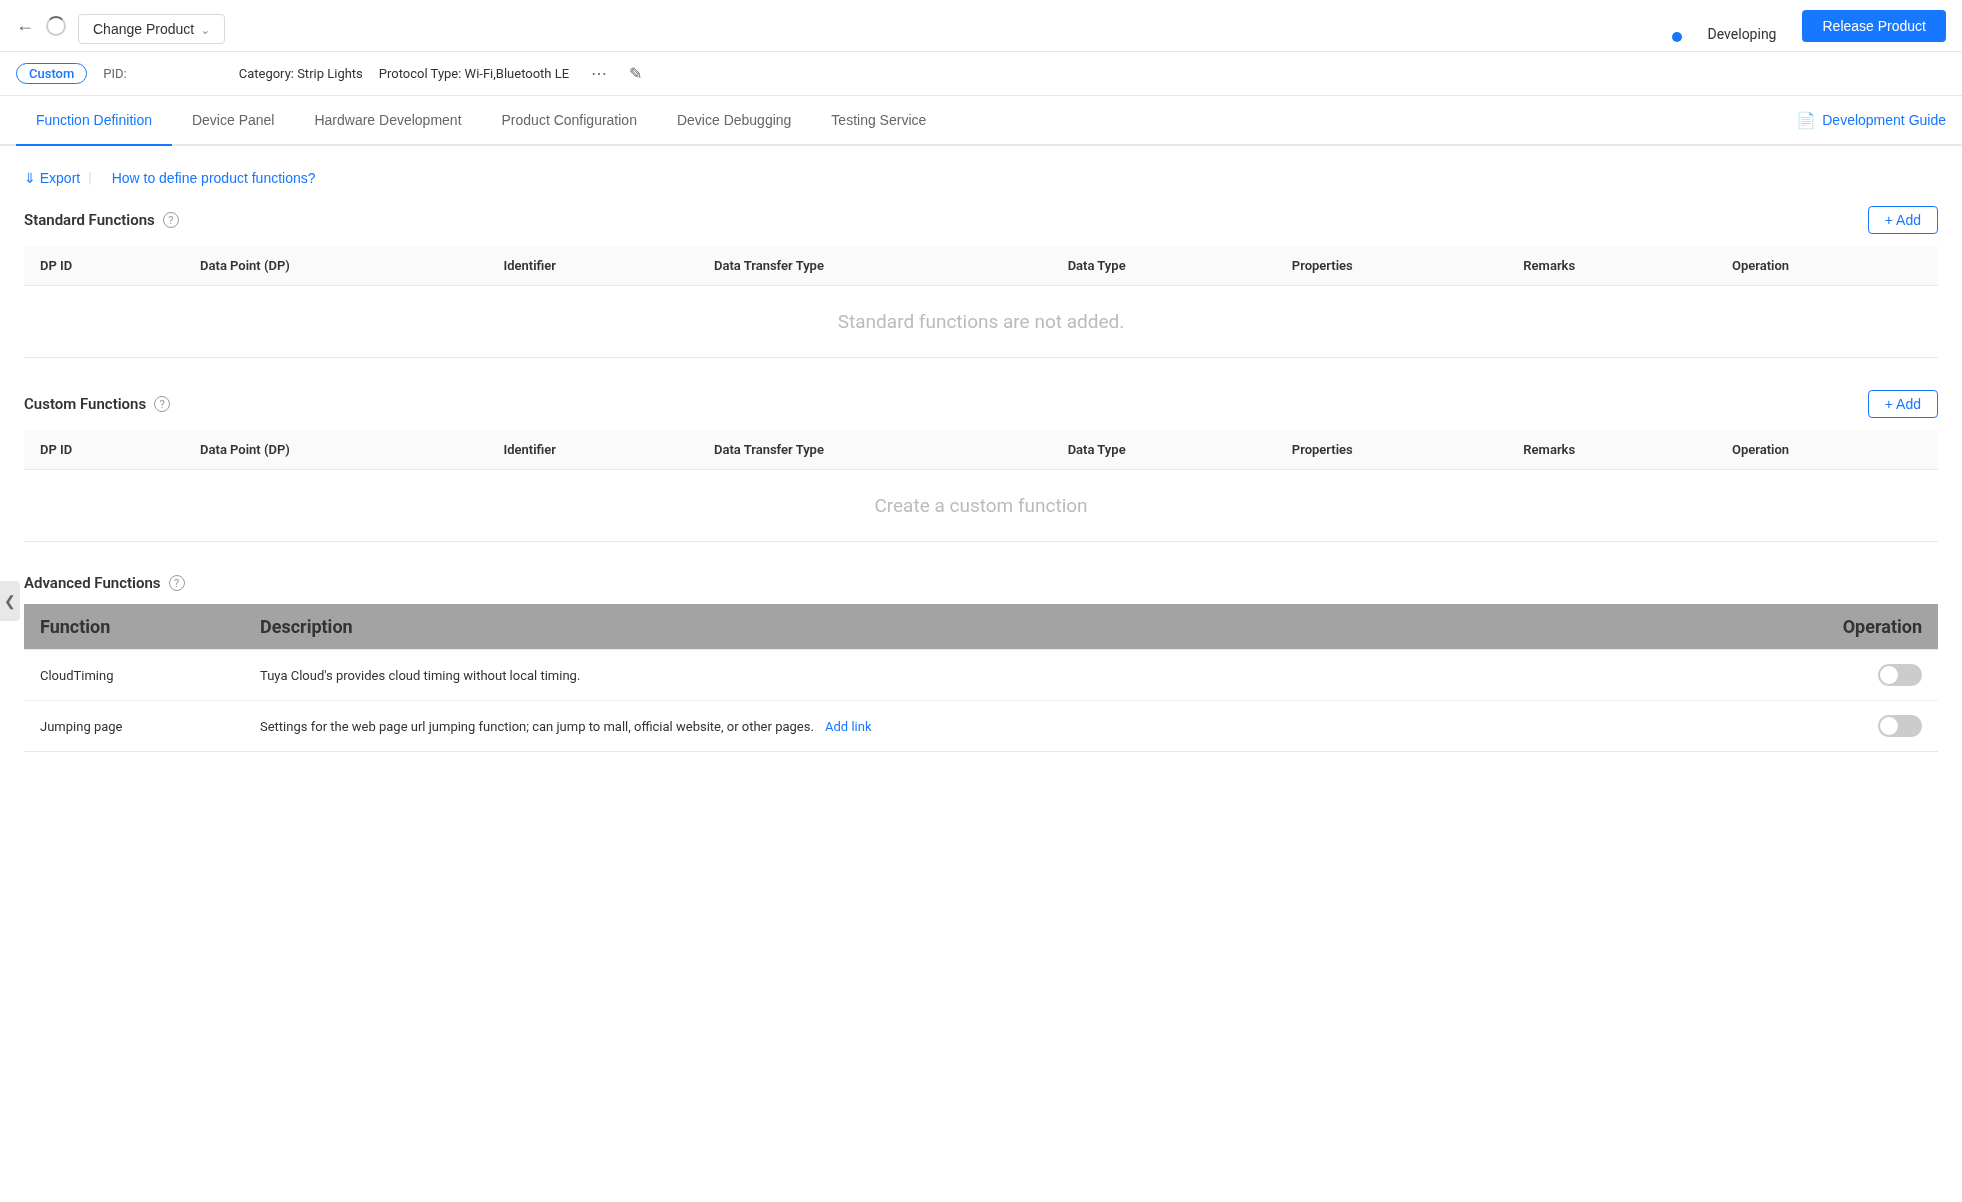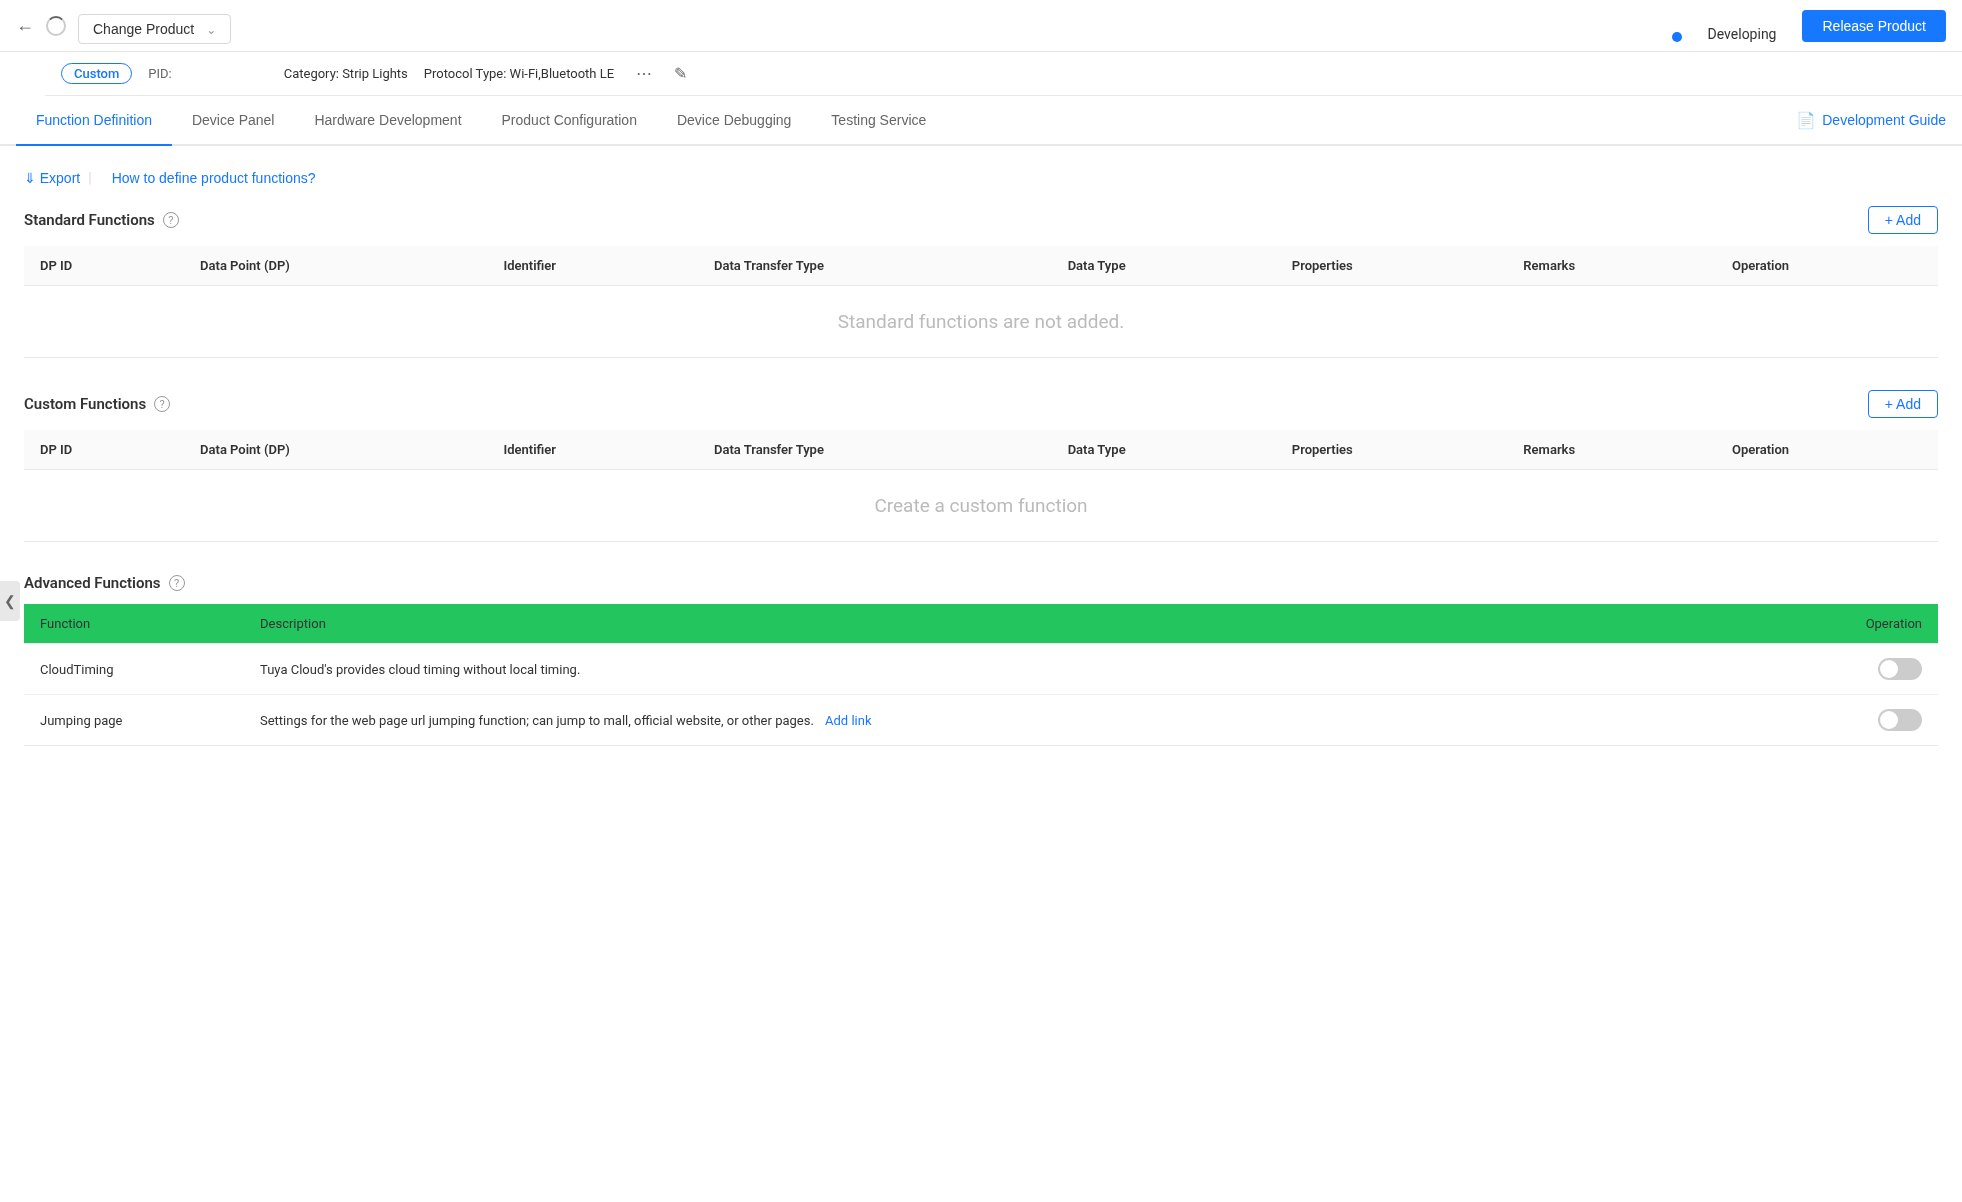--- a/index.html
+++ b/index.html
@@ -8,37 +8,37 @@
     
     .top-bar {
       display: flex; align-items: center; justify-content: space-between;
       padding: 0 16px; height: 52px; border-bottom: 1px solid #e8e8e8;
       background: #fff;
     }
     .top-bar-left { display: flex; align-items: center; gap: 12px; }
     .back-btn { background: none; border: none; cursor: pointer; color: #666; font-size: 18px; display: flex; align-items: center; }
     .product-spinner { width: 20px; height: 20px; border: 2px solid #ccc; border-top-color: #666; border-radius: 50%; }
     .change-product-btn {
-      display: flex; align-items: flex-end; gap: 12px; padding: 6px 14px;
+      display: flex; align-items: flex-end; gap: 6px; padding: 6px 14px;
       border: 1px solid #d9d9d9; border-radius: 4px; background: #fff;
       cursor: pointer; font-size: 14px; color: #333; margin-top: 7px;
     }
     .change-product-btn .chevron { font-size: 12px; color: #999; }
     .top-bar-right { display: flex; align-items: flex-end; gap: 26px; }
     .status-dot { width: 10px; height: 10px; border-radius: 50%; background: #1677ff; display: inline-block; }
     .developing-text { color: #333; font-size: 14px; }
     .release-btn {
       background: #1677ff; color: #fff; border: none; border-radius: 4px;
       padding: 8px 20px; font-size: 14px; cursor: pointer; font-weight: 500;
     }
 
     
     .sub-header {
       display: flex; align-items: center; padding: 10px 16px; gap: 16px;
-      border-bottom: 1px solid #e8e8e8; background: #fff; margin-left: 45px;
+      border-bottom: 1px solid #e8e8e8; background: #fff;
     }
     .custom-badge {
       border: 1px solid #1677ff; color: #1677ff; border-radius: 12px;
       padding: 2px 12px; font-size: 13px; font-weight: 500;
     }
     .pid-label { color: #666; font-size: 13px; }
     .pid-value { color: #333; font-size: 13px; min-width: 80px; }
     .category-text { color: #333; font-size: 13px; }
     .protocol-text { color: #333; font-size: 13px; }
     .more-btn { background: none; border: none; cursor: pointer; color: #666; font-size: 16px; padding: 2px 6px; }
@@ -103,23 +103,23 @@
       padding: 12px 16px; font-size: 19px; color: #333;
       border-bottom: 1px solid #f0f0f0;
     }
     .empty-row td {
       text-align: center; color: #bbb; padding: 24px; border-bottom: 1px solid #e8e8e8;
     }
 
     
     .adv-table { width: 100%; border-collapse: collapse; }
     .adv-table th {
-      text-align: left; padding: 12px 16px; font-weight: 400;
-      font-size: 13px; color: #333; border-bottom: 1px solid #e8e8e8;
-      background: #22c55e;
+      text-align: left; padding: 12px 16px; font-weight: 700;
+      font-size: 18px; color: #333; border-bottom: 1px solid #e8e8e8;
+      background: #a3a3a3;
     }
     .adv-table td {
       padding: 14px 16px; font-size: 13px; color: #333;
       border-bottom: 1px solid #f0f0f0; vertical-align: middle;
     }
     .adv-table tr:last-child td { border-bottom: 1px solid #e8e8e8; }
     .required-badge {
       display: inline-block; border: 1px solid #52c41a; color: #52c41a;
       border-radius: 3px; padding: 1px 6px; font-size: 11px; margin-left: 8px;
     }

